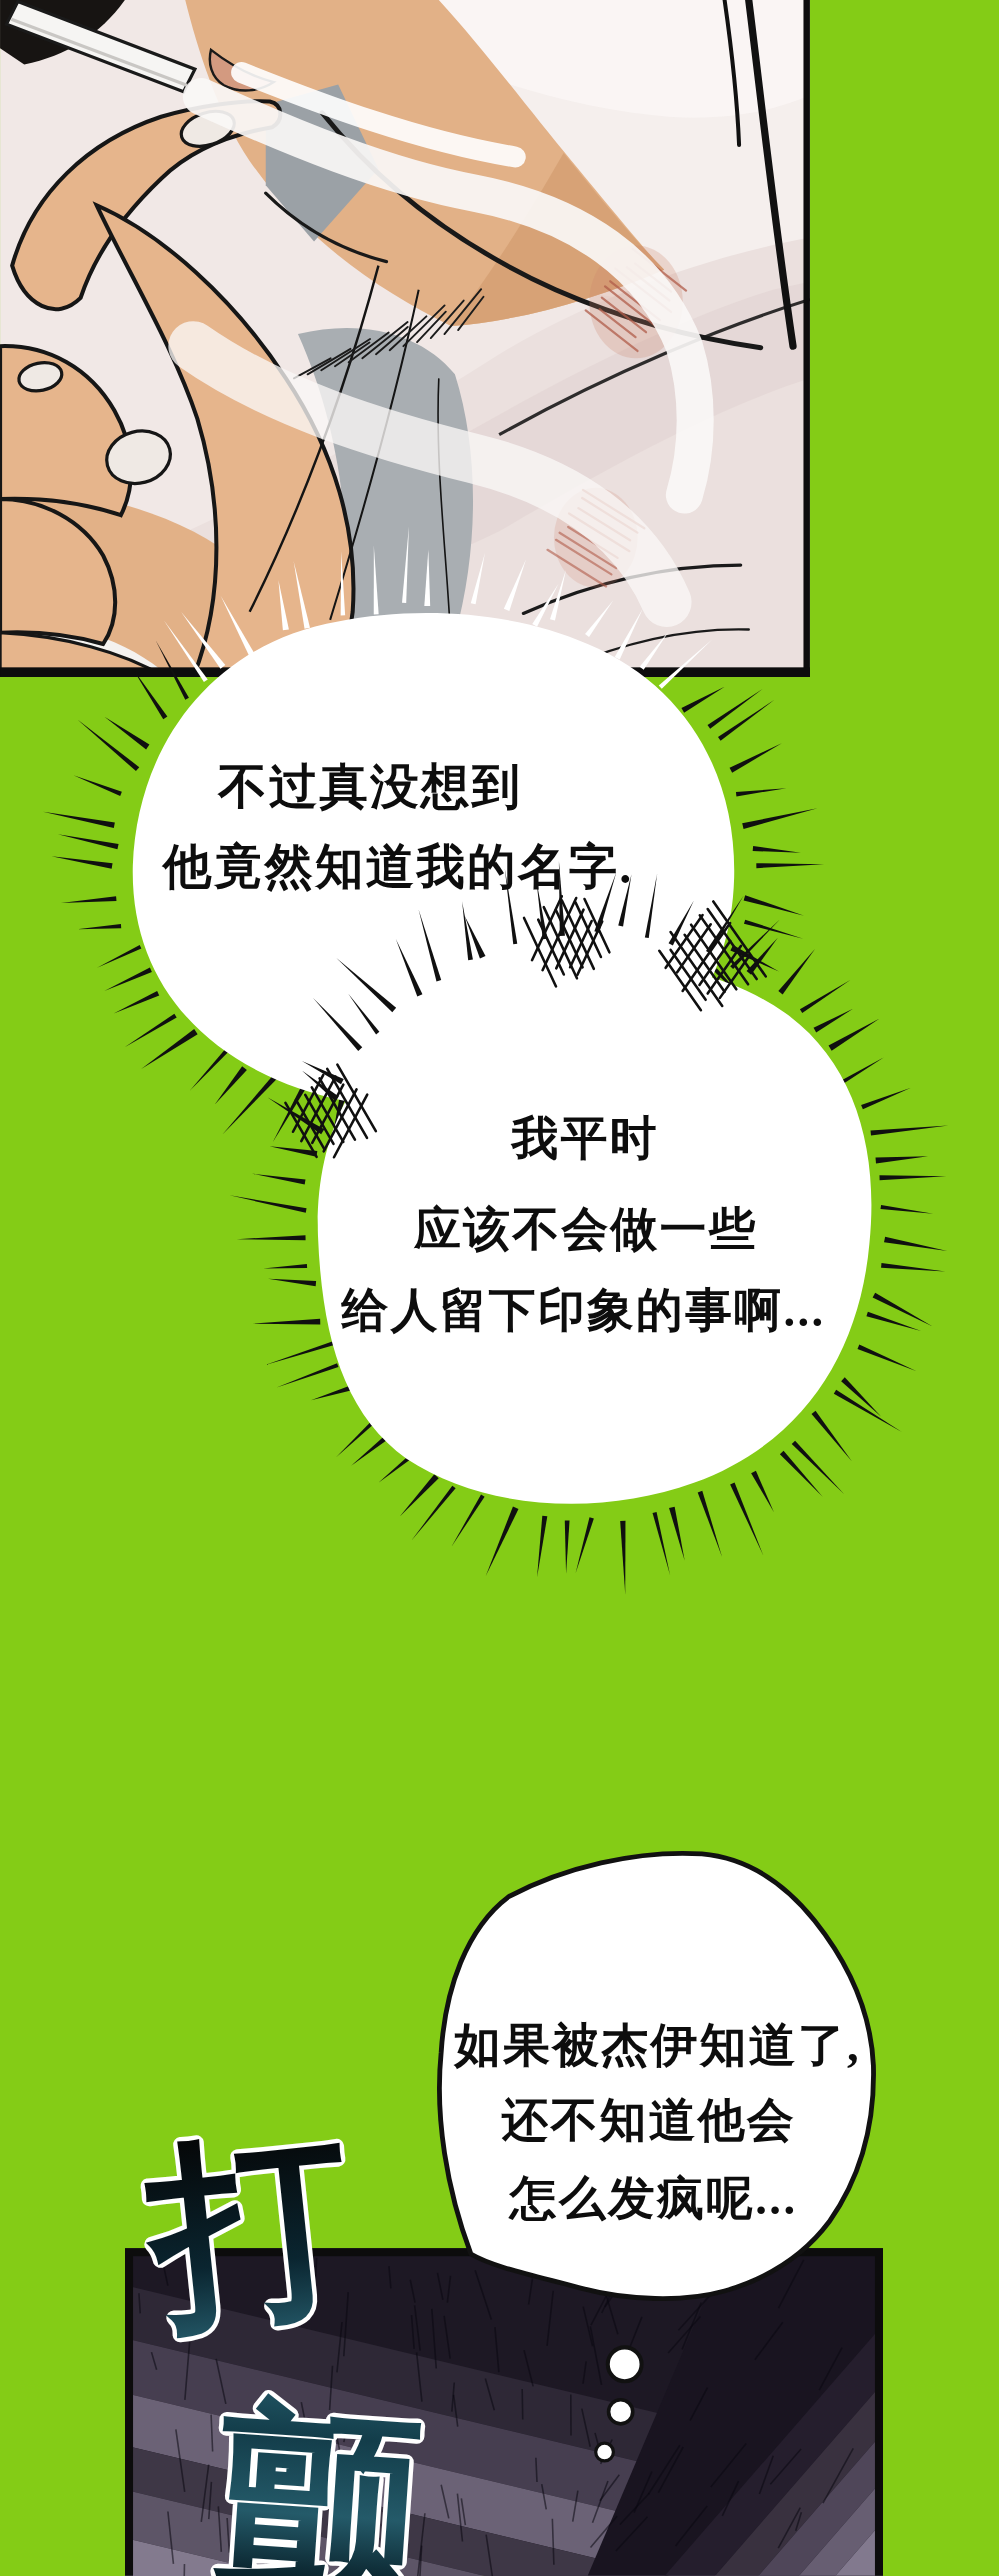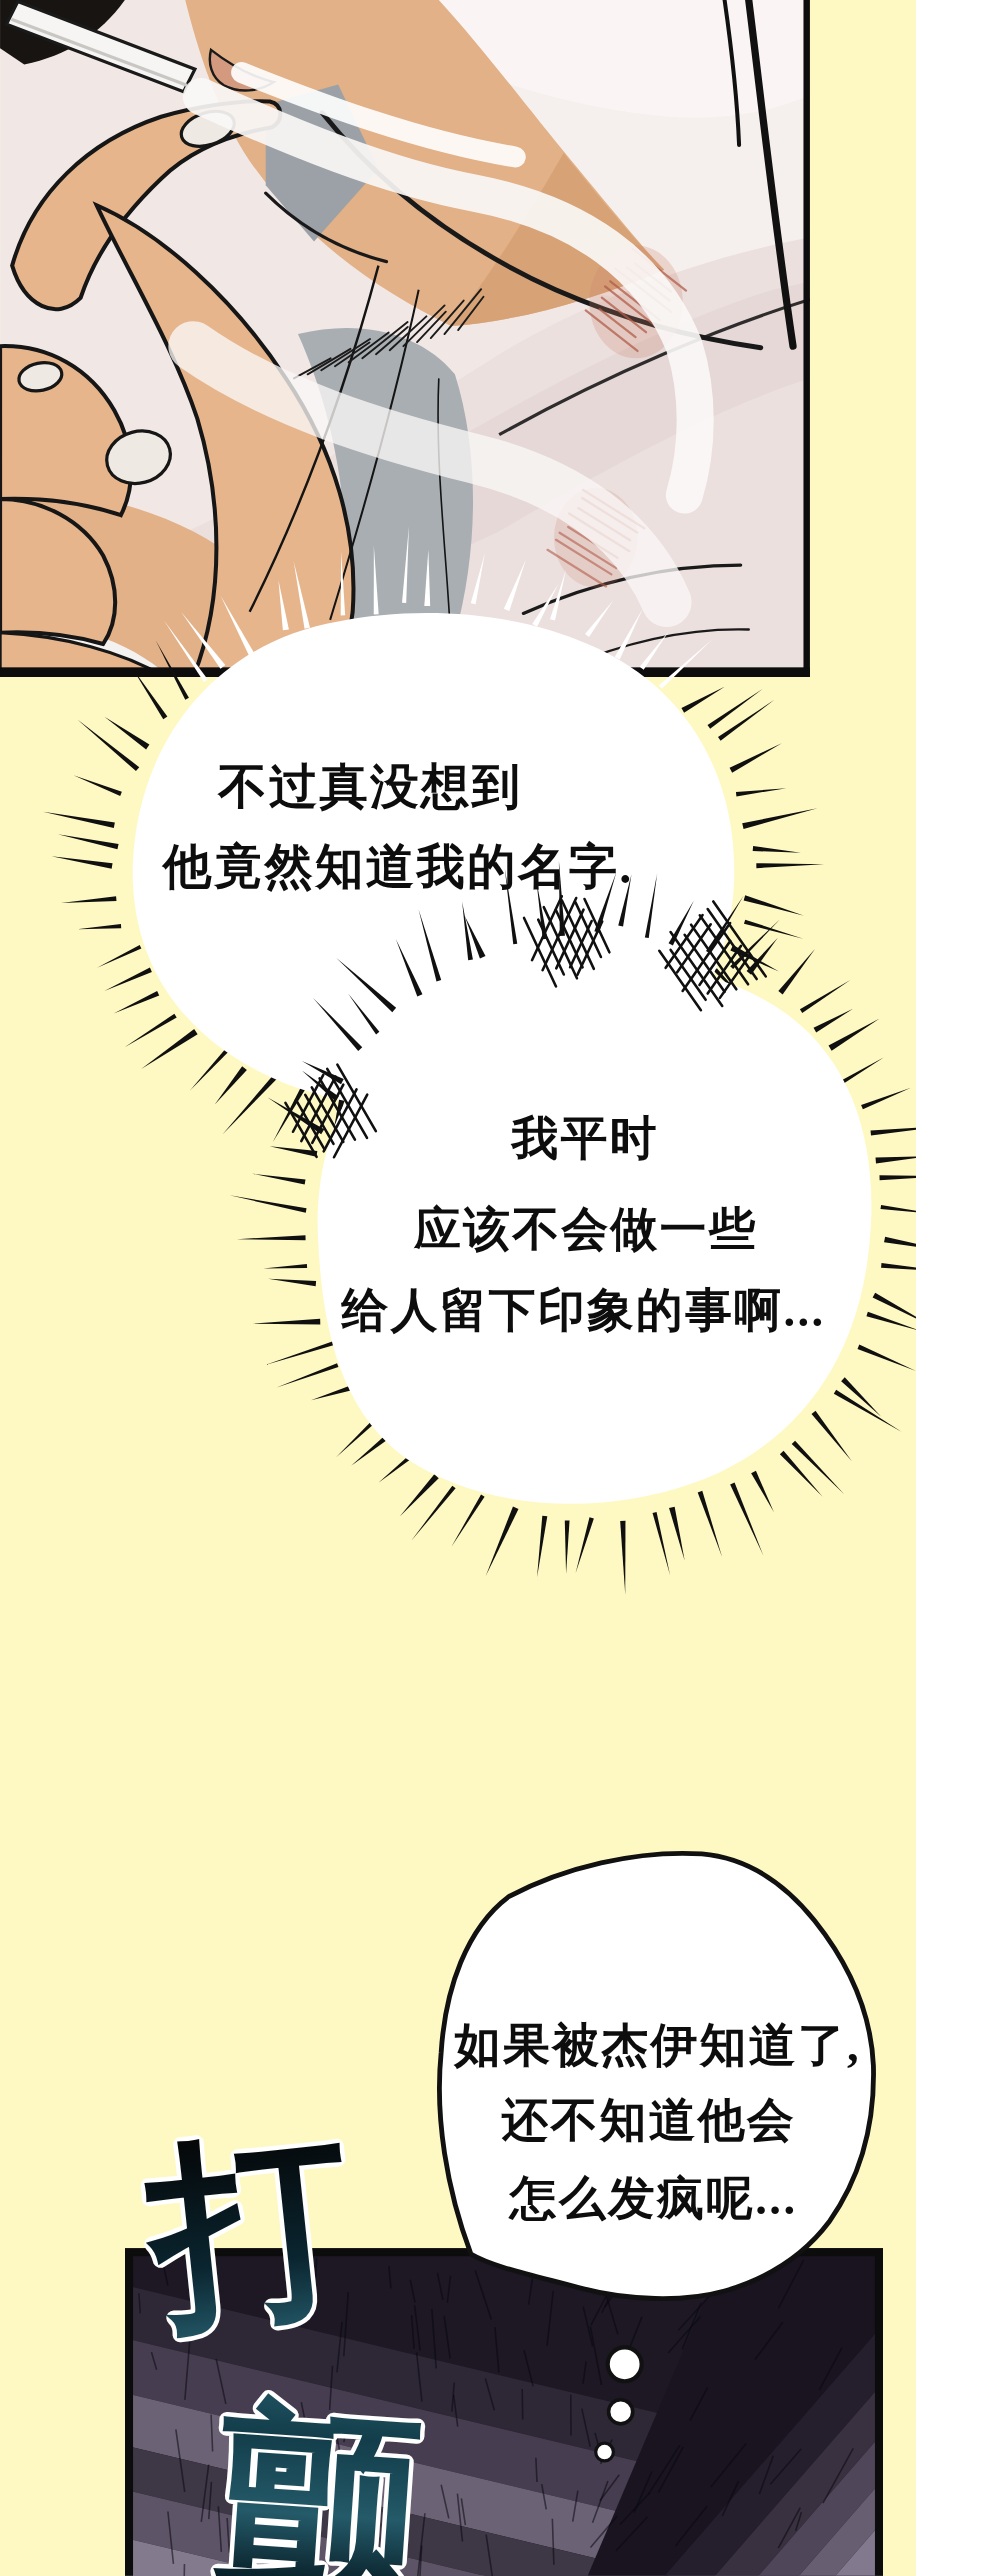--- a/index.html
+++ b/index.html
@@ -1,16 +1,16 @@
 <!DOCTYPE html>
 <html lang="zh" style="font-size:13px"><head>
 <meta charset="utf-8">
 <style>
   html,body{margin:0;padding:0;background:#ffffff;}
-  #page{position:relative;width:916px;height:2576px;background:#fef9c3;overflow:hidden;
+  #page{position:relative;width:999px;height:2576px;background:#84cc16;overflow:hidden;
         font-family:"Liberation Serif","DejaVu Serif",serif;}
   svg{position:absolute;display:block;}
   #scene-panel{left:0;top:0;}
   #dark-panel{left:125px;top:2248px;}
   #overlay{left:0;top:0;}
   text.bubble-txt{font-family:"Liberation Serif","DejaVu Serif",serif;
         font-weight:600;fill:#0d0d0d;text-anchor:middle;letter-spacing:3px;}
   text.sfx-txt{font-family:"Liberation Serif","DejaVu Serif",serif;font-weight:bold;
         text-anchor:middle;paint-order:stroke;stroke:#ffffff;stroke-linejoin:round;}
 </style>

